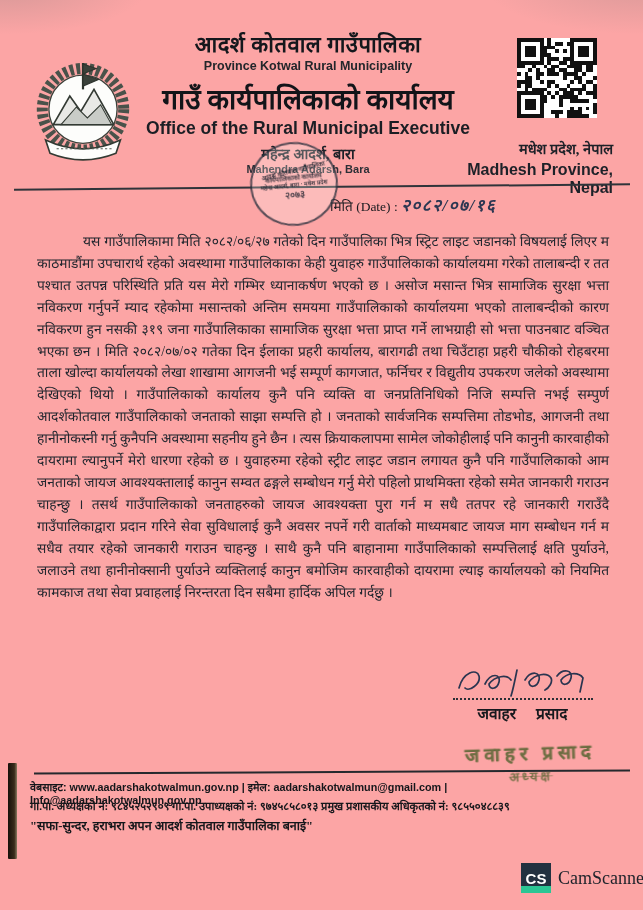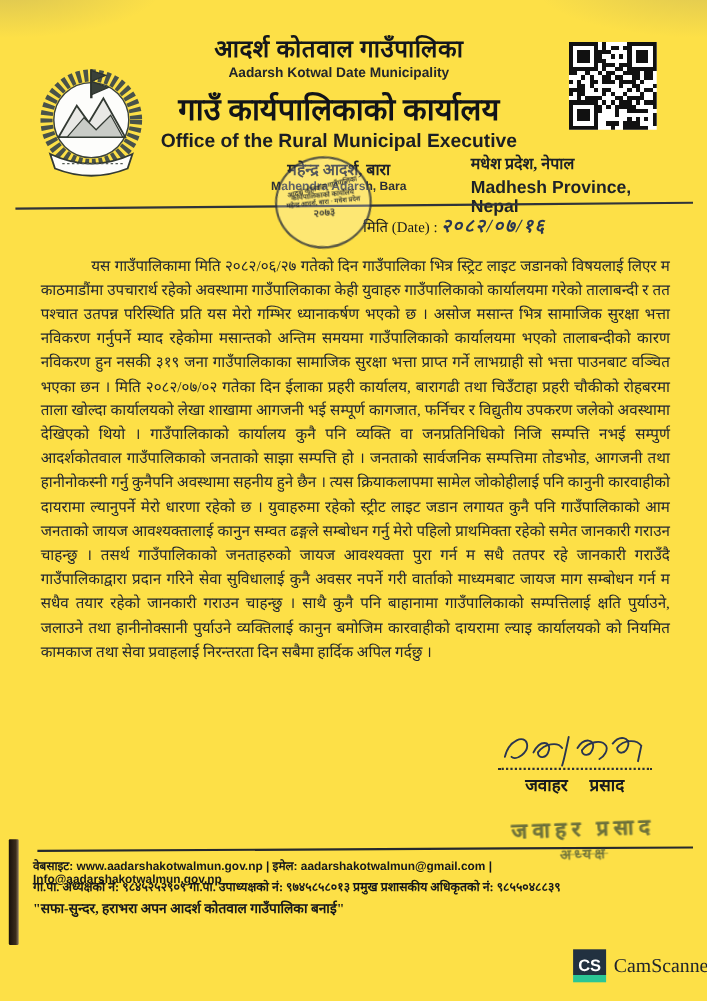--- a/index.html
+++ b/index.html
@@ -1,35 +1,35 @@
 <!DOCTYPE html>
 <html><head>
 <meta charset="utf-8">
 <style>
   html,body{margin:0;padding:0;background:#e8e6e2;}
   #page{
     position:relative;width:643px;height:910px;margin:0 auto;
-    background:#fde047;overflow:hidden;
+    background:#fca5a5;overflow:hidden;
     font-family:"Liberation Serif","DejaVu Serif",serif;color:#1d2128;
   }
   
   .smudge{position:absolute;pointer-events:none;}
   #smudge-tl{left:-30px;top:-25px;width:180px;height:60px;background:radial-gradient(ellipse at 20% 20%,rgba(120,120,118,.28),rgba(0,0,0,0) 70%);}
   #smudge-tr{right:-40px;top:-20px;width:200px;height:55px;background:radial-gradient(ellipse at 80% 10%,rgba(120,120,118,.25),rgba(0,0,0,0) 70%);}
 
   
   #emblem{position:absolute;left:28px;top:52px;width:110px;height:125px;}
   #head-center{position:absolute;left:118px;top:28px;width:380px;text-align:center;}
   .np-name{font-size:22px;font-weight:bold;letter-spacing:.5px;color:#14171c;}
   .en-name{font-family:"Liberation Sans",sans-serif;font-size:12.5px;font-weight:bold;color:#23262b;margin-top:1px;}
   .np-office{font-size:28px;font-weight:bold;margin-top:6px;color:#121419;}
   .en-office{font-family:"Liberation Sans",sans-serif;font-size:17.5px;font-weight:bold;color:#1b1e24;margin-top:1px;}
   .np-addr{font-size:14.5px;font-weight:bold;margin-top:4px;}
   .en-addr{font-family:"Liberation Sans",sans-serif;font-size:11px;font-weight:bold;color:#2c2f36;}
-  #province{position:absolute;left:428px;top:138px;width:185px;text-align:left;}
+  #province{position:absolute;left:428px;top:138px;width:185px;text-align:right;}
   .np-prov{font-size:14.5px;font-weight:bold;}
   .en-prov{font-family:"Liberation Sans",sans-serif;font-size:16px;font-weight:bold;margin-top:3px;}
   #qr{position:absolute;left:517px;top:38px;width:80px;height:80px;}
   #qr svg{width:100%;height:100%;}
 
   
   #round-stamp{
     position:absolute;left:250px;top:142px;width:84px;height:80px;border-radius:50%;
     border:2.5px solid rgba(28,34,48,.72);z-index:5;
     display:flex;flex-direction:column;align-items:center;justify-content:center;
@@ -100,21 +100,21 @@
       <path d="M30,66 L44,50 L54,60 L66,48 L76,66 Z" fill="#c9ccc7" stroke="#333a33" stroke-width="1"></path>
       <line x1="50" y1="10" x2="50" y2="34" stroke="#2d332d" stroke-width="2"></line>
       <path d="M50,11 L62,15 L50,20 Z M50,20 L64,25 L50,31 Z" fill="#3a413a" stroke="#2d332d" stroke-width="1"></path>
       <path d="M16,80 Q50,96 84,80 L80,92 Q50,104 20,92 Z" fill="#fdfdfb" stroke="#333a33" stroke-width="1.5"></path>
       <line x1="26" y1="88" x2="76" y2="88" stroke="#555c55" stroke-width="1" stroke-dasharray="2 2"></line>
     </svg>
   </div>
 
   <div id="head-center">
     <div class="np-name">आदर्श कोतवाल गाउँपालिका</div>
-    <div class="en-name">Aadarsh Kotwal Date Municipality</div>
+    <div class="en-name">Province Kotwal Rural Municipality</div>
     <div class="np-office">गाउँ कार्यपालिकाको कार्यालय</div>
     <div class="en-office">Office of the Rural Municipal Executive</div>
     <div class="np-addr">महेन्द्र आदर्श, बारा</div>
     <div class="en-addr">Mahendra Adarsh, Bara</div>
   </div>
 
   <div id="province">
     <div class="np-prov">मधेश प्रदेश, नेपाल</div>
     <div class="en-prov">Madhesh Province, Nepal</div>
   </div>

